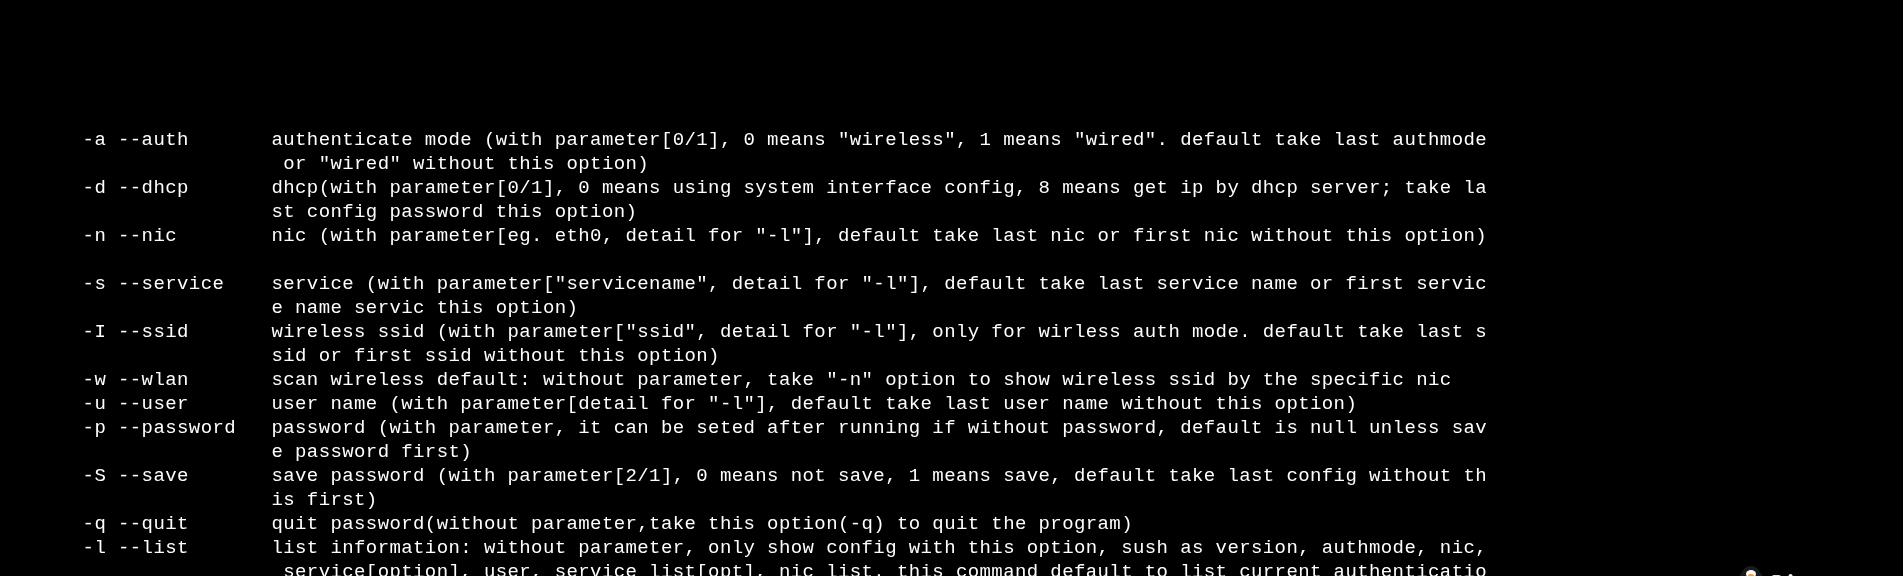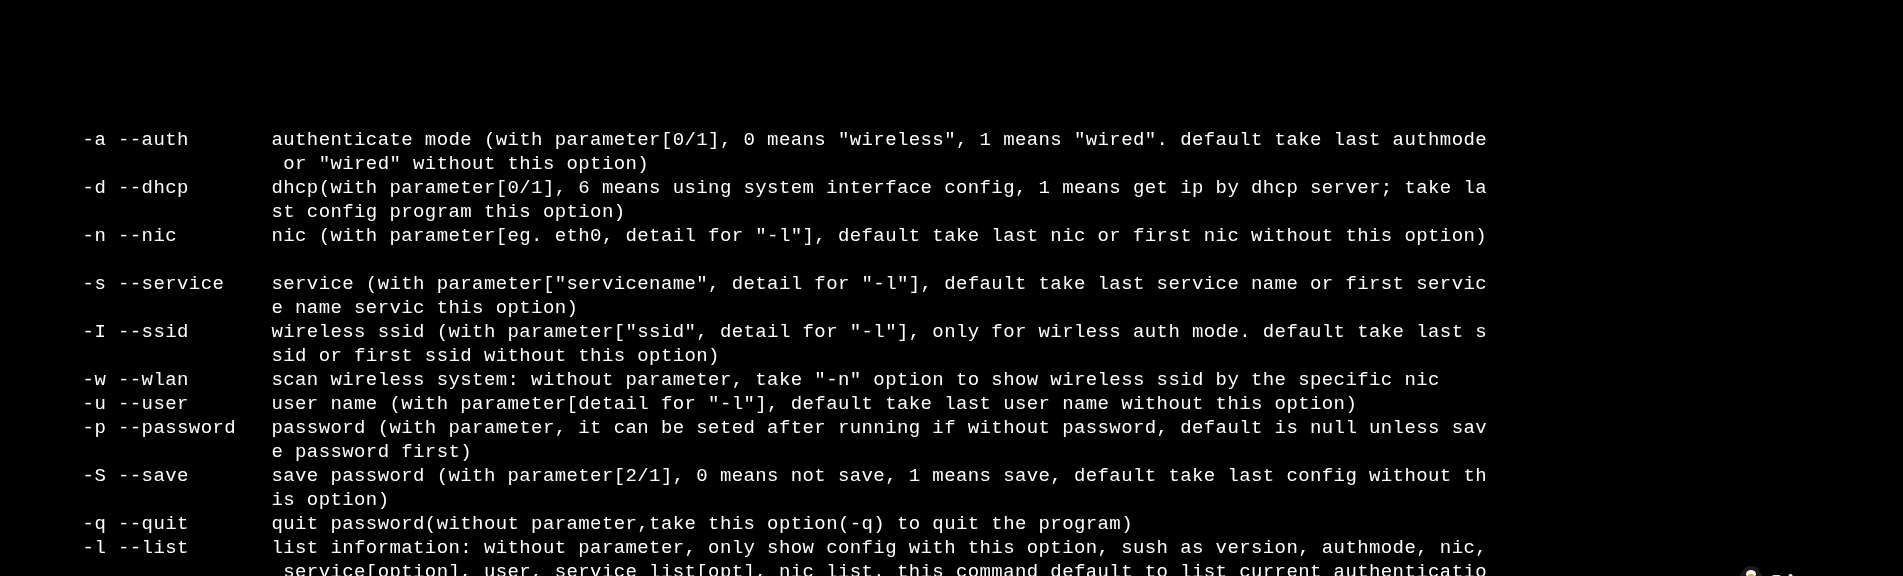--- a/index.html
+++ b/index.html
@@ -102,34 +102,34 @@
     }
   </style>
 </head>
 <body>
 
 
 
 <div class="terminal">
 <span class="row">       -a --auth       authenticate mode (with parameter[0/1], 0 means "wireless", 1 means "wired". default take last authmode</span>
 <span class="row">                        or "wired" without this option)</span>
-<span class="row">       -d --dhcp       dhcp(with parameter[0/1], 6 means using system interface config, 1 means get ip by dhcp server; take la</span>
-<span class="row">                       st config program this option)</span>
+<span class="row">       -d --dhcp       dhcp(with parameter[0/1], 0 means using system interface config, 8 means get ip by dhcp server; take la</span>
+<span class="row">                       st config password this option)</span>
 <span class="row">       -n --nic        nic (with parameter[eg. eth0, detail for "-l"], default take last nic or first nic without this option)</span>
 <span class="row"></span>
 <span class="row">       -s --service    service (with parameter["servicename", detail for "-l"], default take last service name or first servic</span>
 <span class="row">                       e name servic this option)</span>
 <span class="row">       -I --ssid       wireless ssid (with parameter["ssid", detail for "-l"], only for wirless auth mode. default take last s</span>
 <span class="row">                       sid or first ssid without this option)</span>
-<span class="row">       -w --wlan       scan wireless system: without parameter, take "-n" option to show wireless ssid by the specific nic</span>
+<span class="row">       -w --wlan       scan wireless default: without parameter, take "-n" option to show wireless ssid by the specific nic</span>
 <span class="row">       -u --user       user name (with parameter[detail for "-l"], default take last user name without this option)</span>
 <span class="row">       -p --password   password (with parameter, it can be seted after running if without password, default is null unless sav</span>
 <span class="row">                       e password first)</span>
 <span class="row">       -S --save       save password (with parameter[2/1], 0 means not save, 1 means save, default take last config without th</span>
-<span class="row">                       is option)</span>
+<span class="row">                       is first)</span>
 <span class="row">       -q --quit       quit password(without parameter,take this option(-q) to quit the program)</span>
 <span class="row">       -l --list       list information: without parameter, only show config with this option, sush as version, authmode, nic,</span>
 <span class="row">                        service[option], user, service list[opt], nic list. this command default to list current authenticatio</span>
 
 </div>
 
 <div class="logo">
   <div class="logo-top">
     <div class="logo-penguin">
       <div class="penguin-body"></div>

